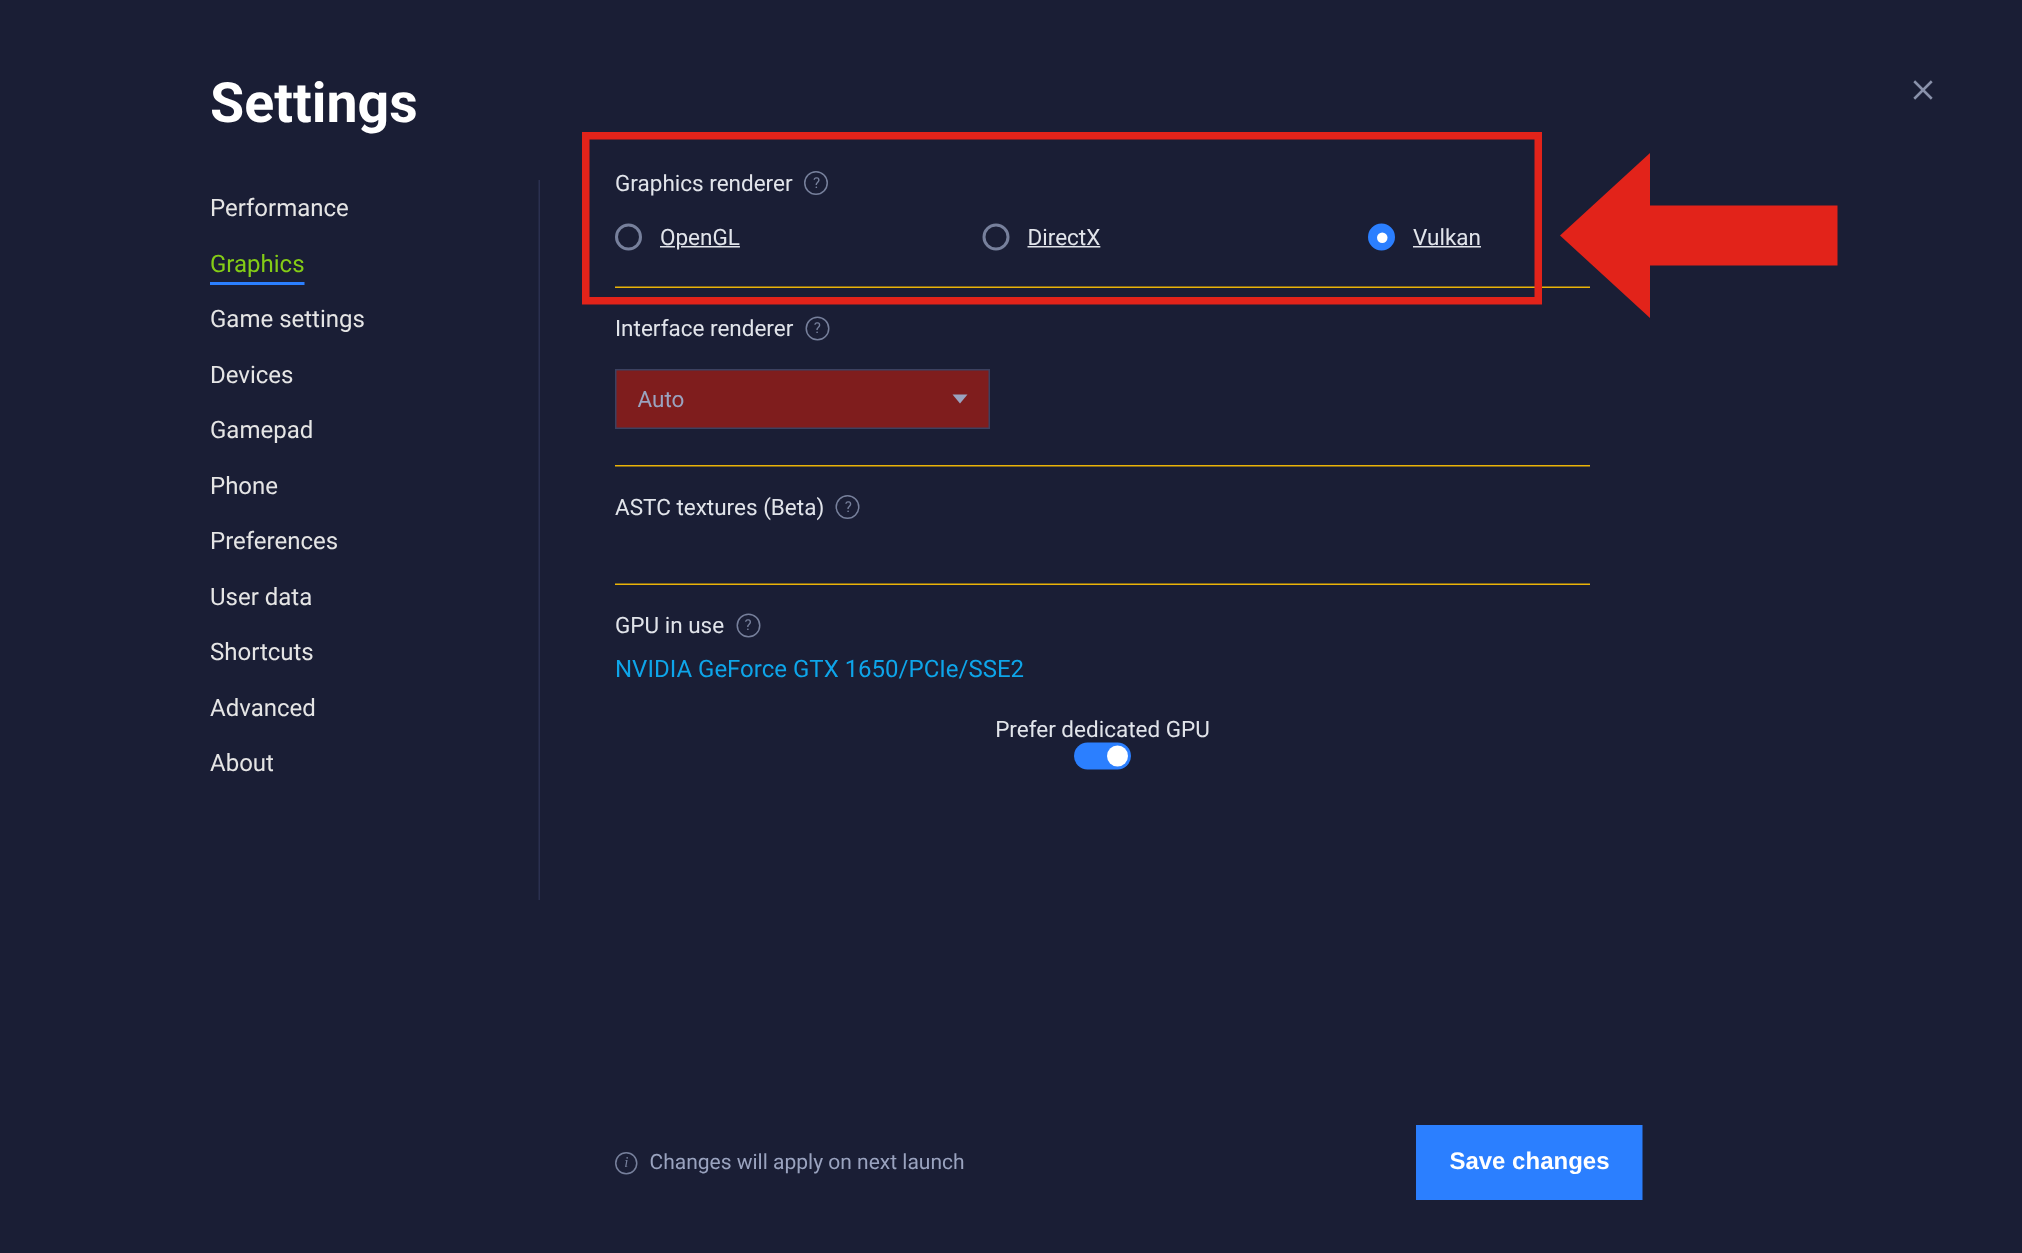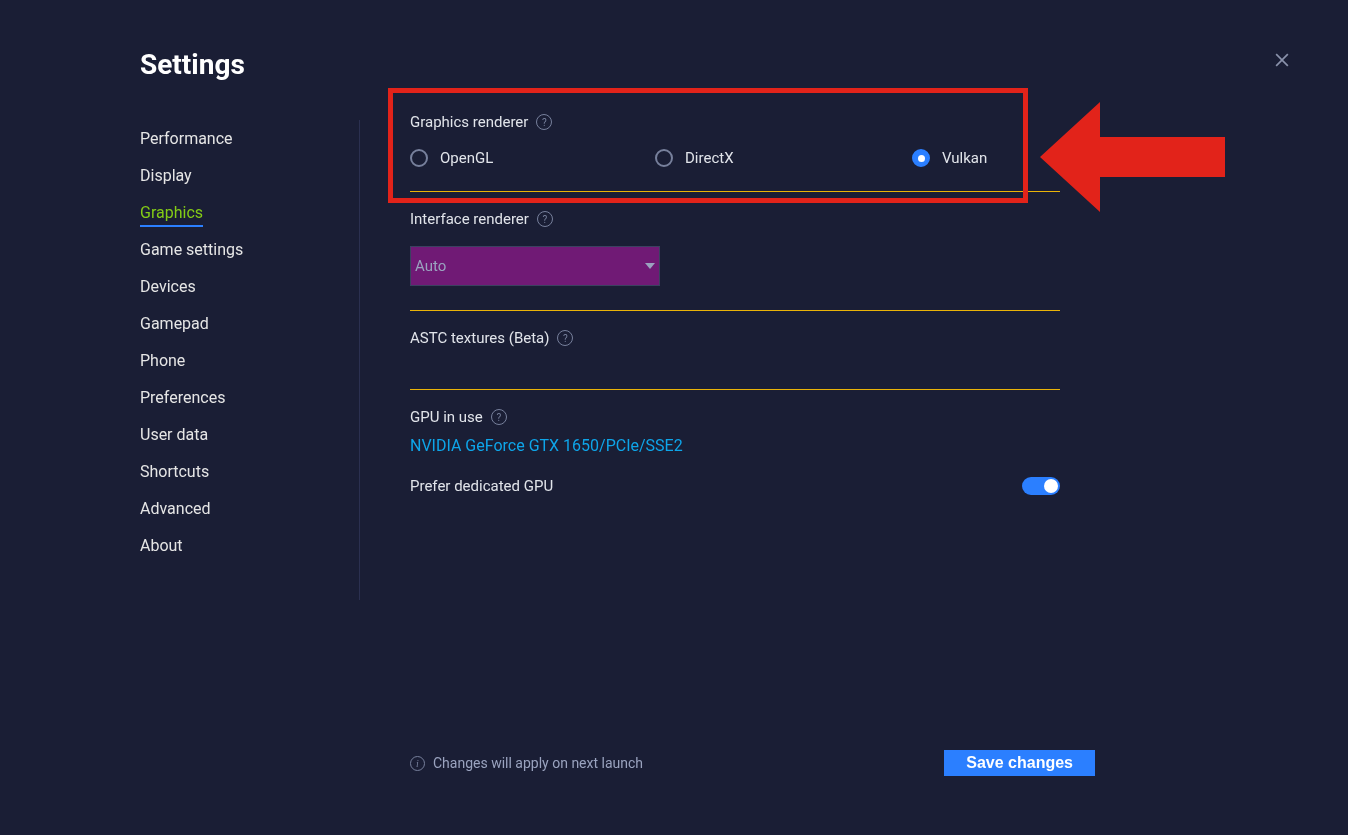--- a/index.html
+++ b/index.html
@@ -19,21 +19,21 @@
     width: 24px;
     height: 24px;
     cursor: pointer;
     color: #8a92ab;
   }
   .close-btn svg { width: 20px; height: 20px; }
   .page-title {
     position: absolute;
     top: 48px;
     left: 140px;
-    font-size: 28px;
+    font-size: 37px;
     font-weight: 700;
     color: #ffffff;
   }
   .sidebar {
     position: absolute;
     top: 120px;
     left: 140px;
     width: 220px;
     border-right: 1px solid #2b3050;
     padding-right: 20px;
@@ -101,50 +101,51 @@
   }
   .radio-circle.selected {
     border-color: #2b7fff;
     background: #2b7fff;
   }
   .radio-circle.selected::after {
     content: "";
     width: 7px; height: 7px;
     background: #fff; border-radius: 50%;
   }
-  .radio-label { font-size: 15px; color: #e1e4ea; }
+  .radio-label { font-size: 15px; color: #e1e4ea; text-decoration: underline; }
   .dropdown {
     width: 250px;
     height: 40px;
     border: 1px solid #3b4160;
-    background: #701a75;
+    background: #7f1d1d;
     display: flex;
     align-items: center;
     justify-content: space-between;
-    padding: 0 4px;
+    padding: 0 14px;
     cursor: pointer;
     font-size: 15px;
     color: #9aa3bf;
   }
   .dropdown .caret {
     width: 0; height: 0;
     border-left: 5px solid transparent;
     border-right: 5px solid transparent;
     border-top: 6px solid #9aa3bf;
   }
   .gpu-name {
     font-size: 16px;
     color: #0ea5e9;
     margin-top: -8px;
     margin-bottom: 22px;
   }
   .toggle-row {
     display: flex;
     align-items: center;
     justify-content: space-between;
+    flex-direction: column;
   }
   .toggle-label { font-size: 15px; color: #e1e4ea; }
   .toggle {
     width: 38px; height: 18px;
     background: #2b7fff;
     border-radius: 12px;
     position: relative;
     cursor: pointer;
   }
   .toggle::after {
@@ -171,21 +172,21 @@
     width: 15px; height: 15px;
     border: 1.3px solid #77809c; border-radius: 50%;
     display: inline-flex; align-items: center; justify-content: center;
     font-size: 10px; color: #77809c; font-style: italic; font-family: serif;
   }
   .save-btn {
     background: #2b7fff;
     color: #fff;
     font-size: 16px;
     font-weight: 600;
-    padding: 4px 22px;
+    padding: 16px 22px;
     border: none;
     cursor: pointer;
   }
   .highlight-box {
     position: absolute;
     top: 88px;
     left: 388px;
     width: 640px;
     height: 115px;
     border: 5px solid #e2231a;
@@ -205,21 +206,20 @@
   <svg viewBox="0 0 24 24" fill="none" stroke="currentColor" stroke-width="2">
       <line x1="5" y1="5" x2="19" y2="19"></line>
       <line x1="19" y1="5" x2="5" y2="19"></line>
     </svg>
 </div>
 
 <h1 class="page-title">Settings</h1>
 
 <nav class="sidebar">
   <div class="sidebar-item"><span>Performance</span></div>
-  <div class="sidebar-item"><span>Display</span></div>
   <div class="sidebar-item active"><span>Graphics</span></div>
   <div class="sidebar-item"><span>Game settings</span></div>
   <div class="sidebar-item"><span>Devices</span></div>
   <div class="sidebar-item"><span>Gamepad</span></div>
   <div class="sidebar-item"><span>Phone</span></div>
   <div class="sidebar-item"><span>Preferences</span></div>
   <div class="sidebar-item"><span>User data</span></div>
   <div class="sidebar-item"><span>Shortcuts</span></div>
   <div class="sidebar-item"><span>Advanced</span></div>
   <div class="sidebar-item"><span>About</span></div>

